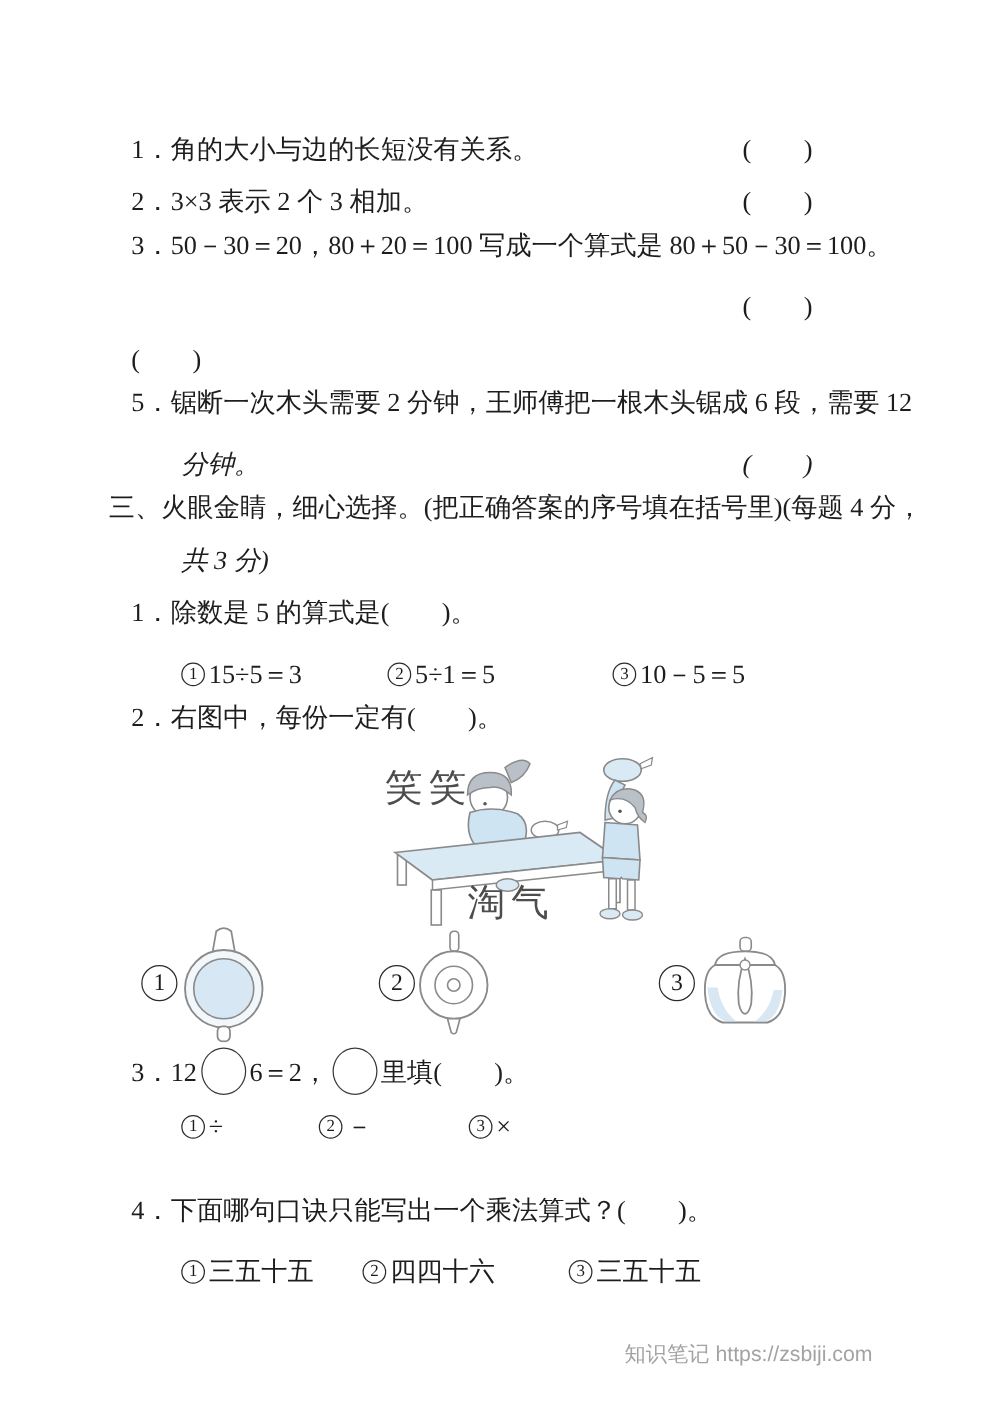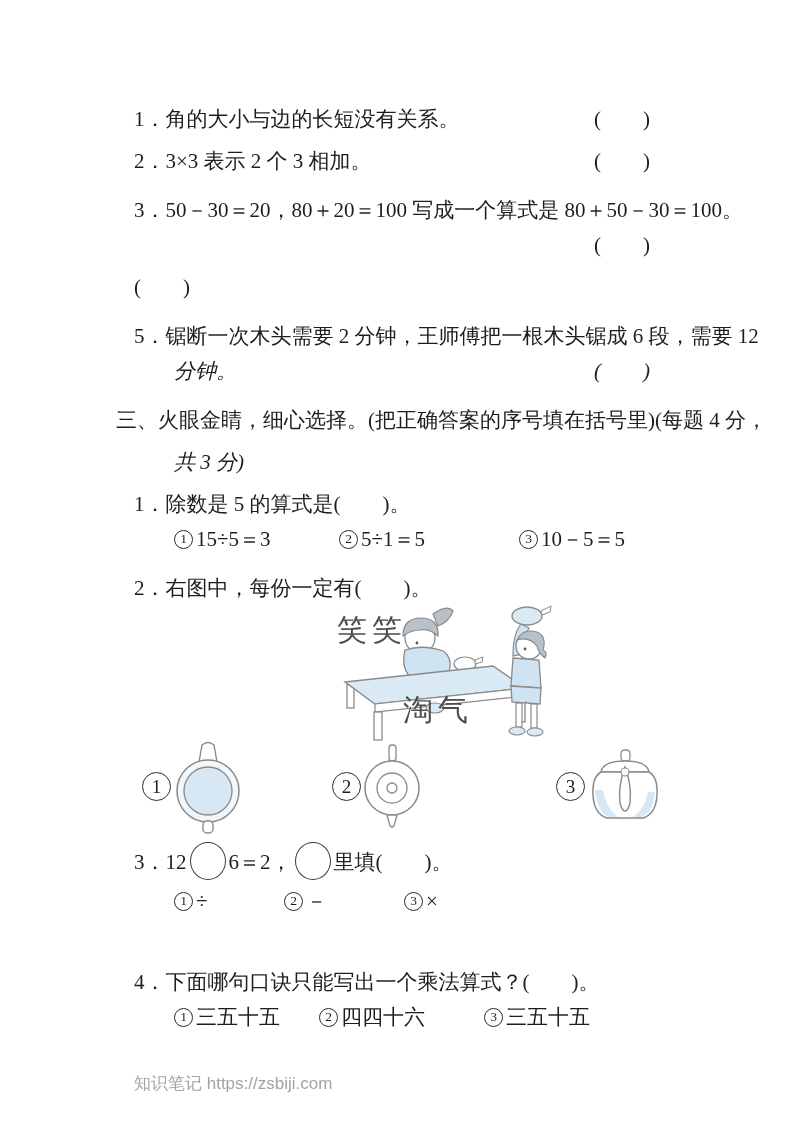--- a/index.html
+++ b/index.html
@@ -1,26 +1,26 @@
 <!DOCTYPE html>
 <html><head>
 <meta charset="utf-8">
 <style>
   html,body{margin:0;padding:0;}
   body{
     width:793px;height:1122px;background:#ffffff;overflow:hidden;
     font-family:"Liberation Serif","DejaVu Serif",serif;
     color:#1d1d1d;position:relative;
   }
-  .content{padding:98px 95px 0 105px;margin-left:29px;}
+  .content{padding:98px 95px 0 105px;}
   .row{display:flex;justify-content:space-between;align-items:center;height:42px;font-size:21px;}
   .row .q{white-space:nowrap;}
   .bracket{margin-right:48px;white-space:nowrap;}
   .row-right{justify-content:flex-end;}
-  .plain{display:flex;align-items:flex-end;height:42px;font-size:21px;white-space:nowrap;}
+  .plain{display:flex;align-items:flex-start;height:42px;font-size:21px;white-space:nowrap;}
   .cont-indent{padding-left:40px;font-style:italic;}
   .sec-header{margin-left:-18px;}
   .opt-row{display:flex;align-items:center;height:42px;font-size:21px;padding-left:40px;}
   .opt{display:flex;align-items:center;white-space:nowrap;}
   .opt-row.q1ops .opt:nth-child(1){width:165px;}
   .opt-row.q1ops .opt:nth-child(2){width:180px;}
   .opt-row.q3ops .opt:nth-child(1){width:110px;}
   .opt-row.q3ops .opt:nth-child(2){width:120px;}
   .opt-row.q4ops .opt:nth-child(1){width:145px;}
   .opt-row.q4ops .opt:nth-child(2){width:165px;}
@@ -32,35 +32,35 @@
   .blank-circle{
     display:inline-block;width:36px;height:38px;border:1.5px solid #3a3a3a;
     border-radius:50%;vertical-align:-11px;margin:0 3px;box-sizing:border-box;
   }
   .illustration{position:relative;margin-left:183px;width:242px;height:140px;}
   .illu-label{
     position:absolute;font-size:30px;color:#4d4d4d;letter-spacing:5px;
     font-family:"Liberation Serif","DejaVu Serif",serif;
   }
   .label-xiaoxiao{left:20px;top:8px;}
-  .label-taoqi{left:86px;top:88px;}
+  .label-taoqi{left:86px;top:100px;}
   .teapot-row{position:relative;height:88px;margin-top:2px;}
   .tp-group{position:absolute;top:-6px;display:flex;align-items:center;height:96px;}
   .tp1{left:8px;}
   .tp2{left:198px;}
   .tp3{left:422px;}
   .bignum{
     display:flex;align-items:center;justify-content:center;flex:none;
     width:29px;height:29px;border:1.6px solid #2b2b2b;border-radius:50%;
     font-size:19px;line-height:1;background:#fff;z-index:2;margin-right:-3px;
     box-sizing:border-box;
   }
   .q4-block{margin-top:32px;}
   .footer{
-    margin-top:34px;text-align:left;font-size:17px;color:#a3a3a3;
+    margin-top:34px;text-align:right;font-size:17px;color:#a3a3a3;
     font-family:"Liberation Sans","DejaVu Sans",sans-serif;
   }
   svg{display:block;}
 </style>
 </head>
 <body>
 
 <div class="content">
 
   <div class="row">

